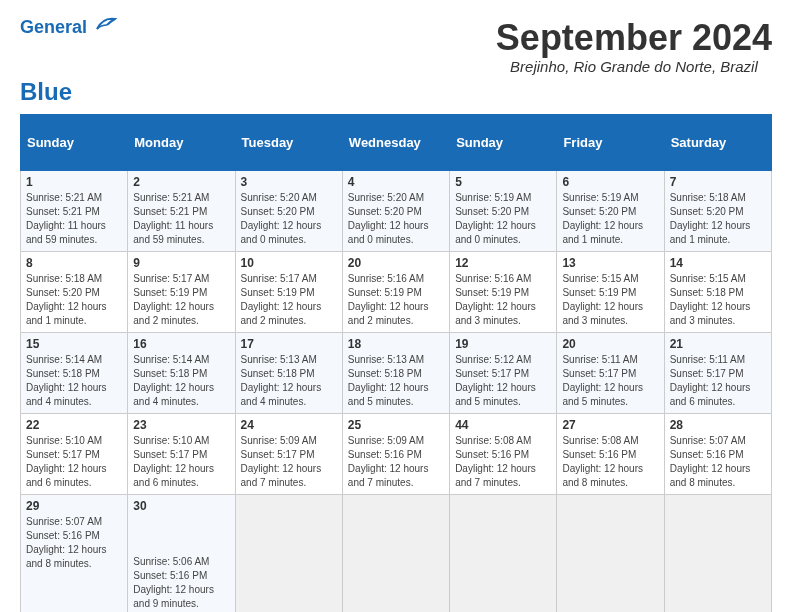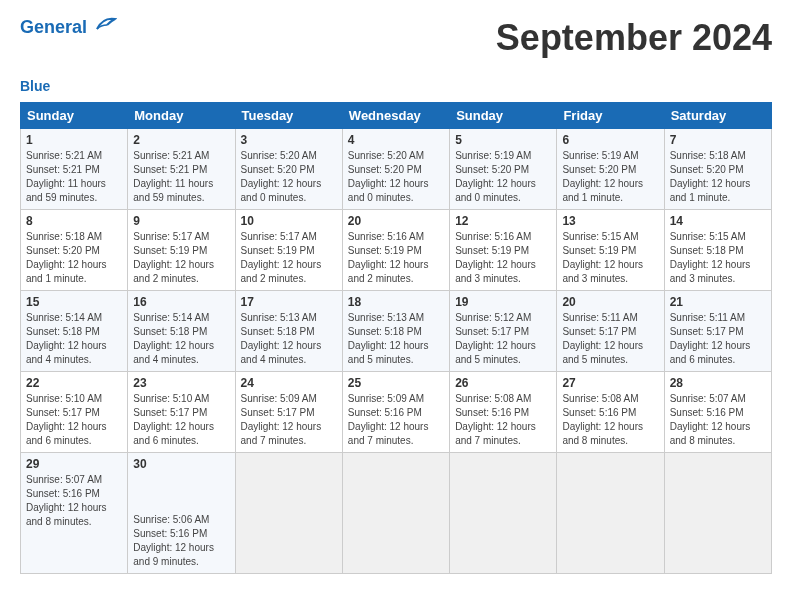--- a/index.html
+++ b/index.html
@@ -50,21 +50,21 @@
     }
     .calendar {
       width: 100%;
       border-collapse: collapse;
       margin-top: 8px;
     }
     .calendar thead th {
       background-color: #1a6bb5;
       color: #fff;
       text-align: left;
-      padding: 5px 6px;
+      padding: 20px 6px;
       font-size: 13px;
       font-weight: bold;
       border: 1px solid #1a6bb5;
     }
     .calendar tbody td {
       border: 1px solid #ccc;
       vertical-align: top;
       padding: 4px 5px;
       font-size: 9.5px;
       color: #333;
@@ -100,24 +100,25 @@
     <div class="logo">
       <div style="display:flex;align-items:center;">
         <span class="logo-text">
           <span>General</span>
         </span>
         <svg width="28" height="22" viewBox="0 0 28 22" style="margin-left:2px;margin-top:-4px;">
           <path d="M8 14 Q14 2 26 4 Q20 8 18 10 Q22 6 26 4" fill="none" stroke="#1a6bb5" stroke-width="2"></path>
           <path d="M8 14 Q12 10 18 10" fill="none" stroke="#1a6bb5" stroke-width="1.5"></path>
         </svg>
       </div>
-      <div style="font-size:14px;font-weight:bold;color:#1a6bb5;margin-top:-4px;">Blue</div>
+      <div style="font-size:24px;font-weight:bold;color:#1a6bb5;margin-top:-4px;">Blue</div>
     </div>
     <div class="title-block">
       <div class="month-title">September 2024</div>
+      <div class="location">Brejinho, Rio Grande do Norte, Brazil</div>
     </div>
   </div>
 
   <table class="calendar">
     <thead>
       <tr>
       <th>Sunday</th>
           <th>Monday</th>
           <th>Tuesday</th>
           <th>Wednesday</th>
@@ -303,21 +304,21 @@
 and 7 minutes.</div>
           </td>
           <td>
             <span class="day-num">25</span>
             <div class="day-content" style="white-space: pre-line;">Sunrise: 5:09 AM
 Sunset: 5:16 PM
 Daylight: 12 hours
 and 7 minutes.</div>
           </td>
           <td>
-            <span class="day-num">26</span>
+            <span class="day-num">44</span>
             <div class="day-content" style="white-space: pre-line;">Sunrise: 5:08 AM
 Sunset: 5:16 PM
 Daylight: 12 hours
 and 7 minutes.</div>
           </td>
           <td>
             <span class="day-num">27</span>
             <div class="day-content" style="white-space: pre-line;">Sunrise: 5:08 AM
 Sunset: 5:16 PM
 Daylight: 12 hours

